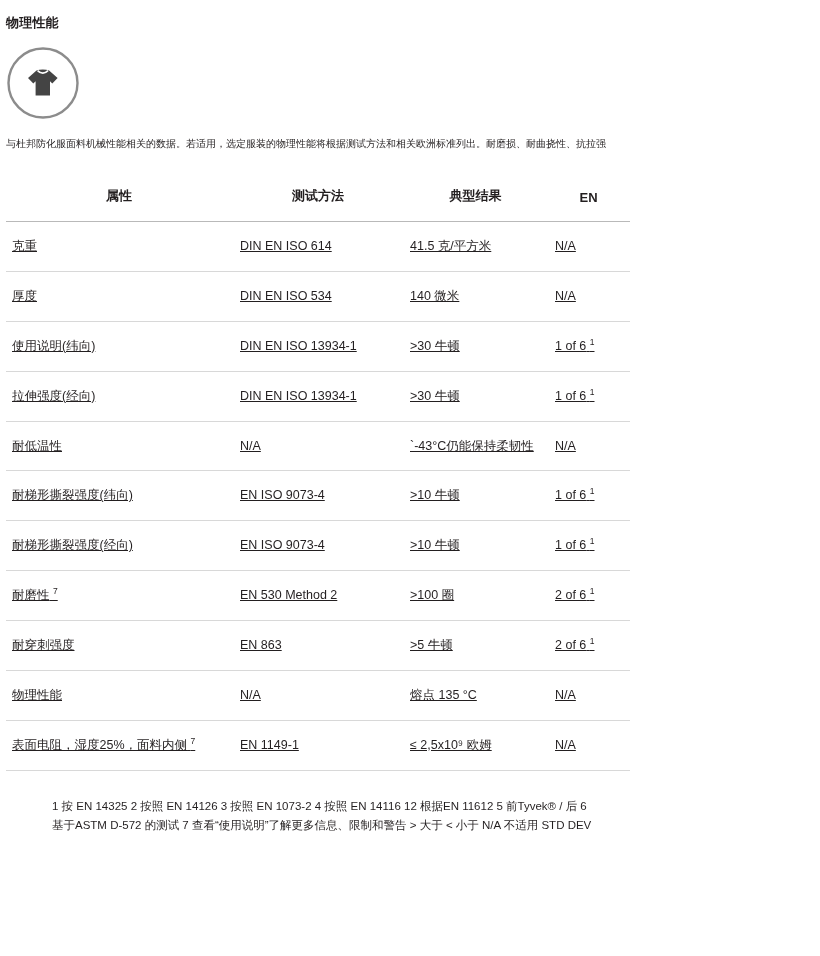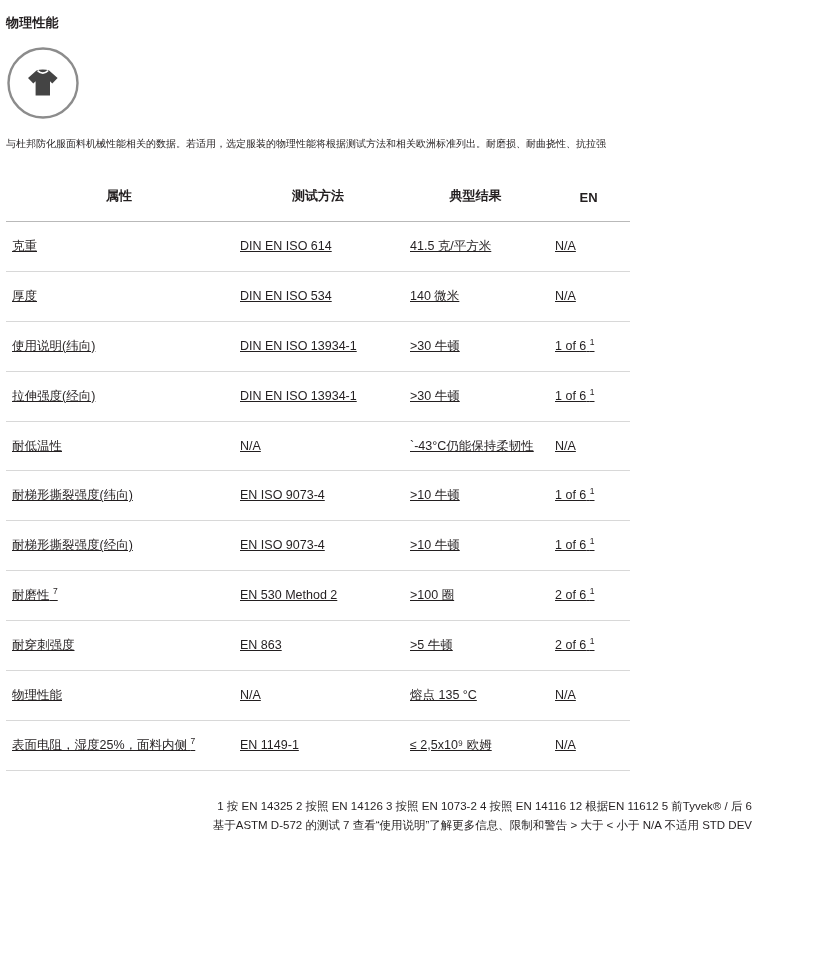--- a/index.html
+++ b/index.html
@@ -76,21 +76,21 @@
     vertical-align: super;
     line-height: 0;
   }
   .footnotes {
     margin: 26px 0 0 52px;
     width: 700px;
     font-size: 11.5px;
     line-height: 1.65;
     color: #231f20;
   }
-  .fn-line { white-space: normal; text-align: right; }
+  .fn-line { white-space: normal; }
 </style>
 </head>
 <body>
 
 <div class="page">
 
   <div class="section-title">物理性能</div>
 
   <div class="icon-wrap">
     <svg width="74" height="74" viewBox="0 0 74 74" aria-hidden="true">

